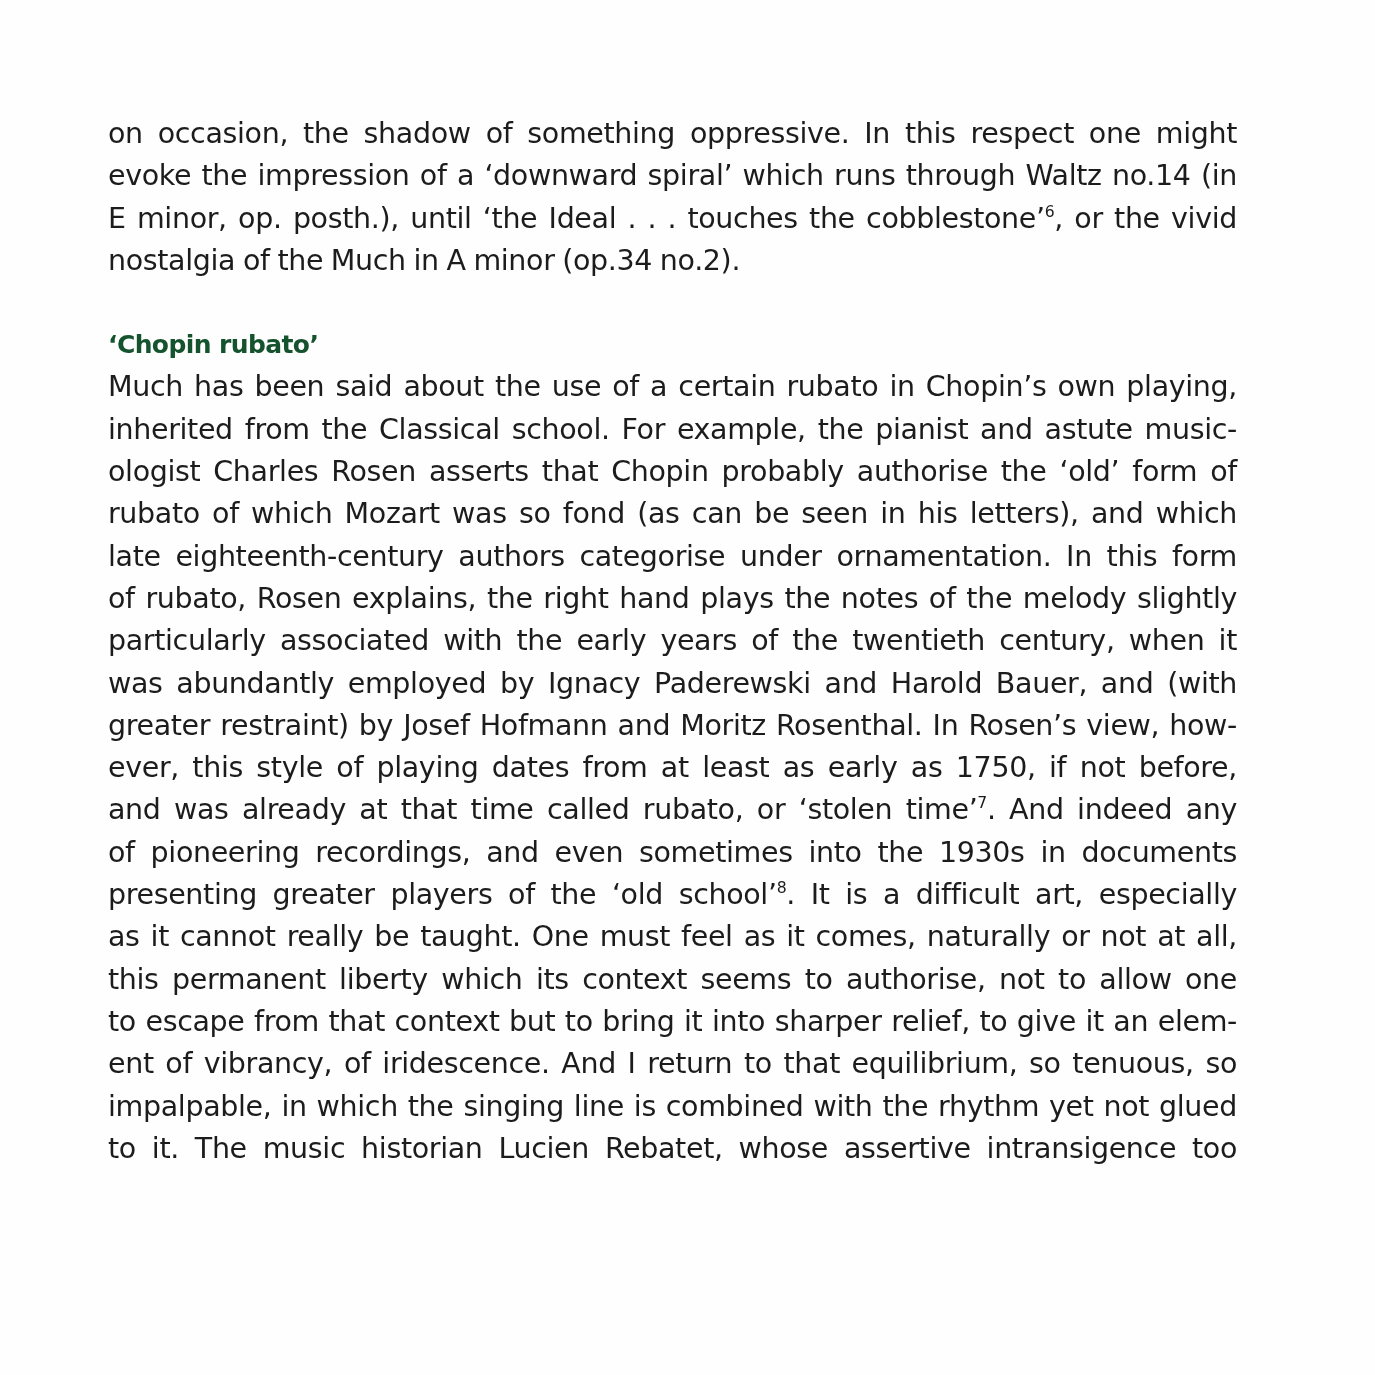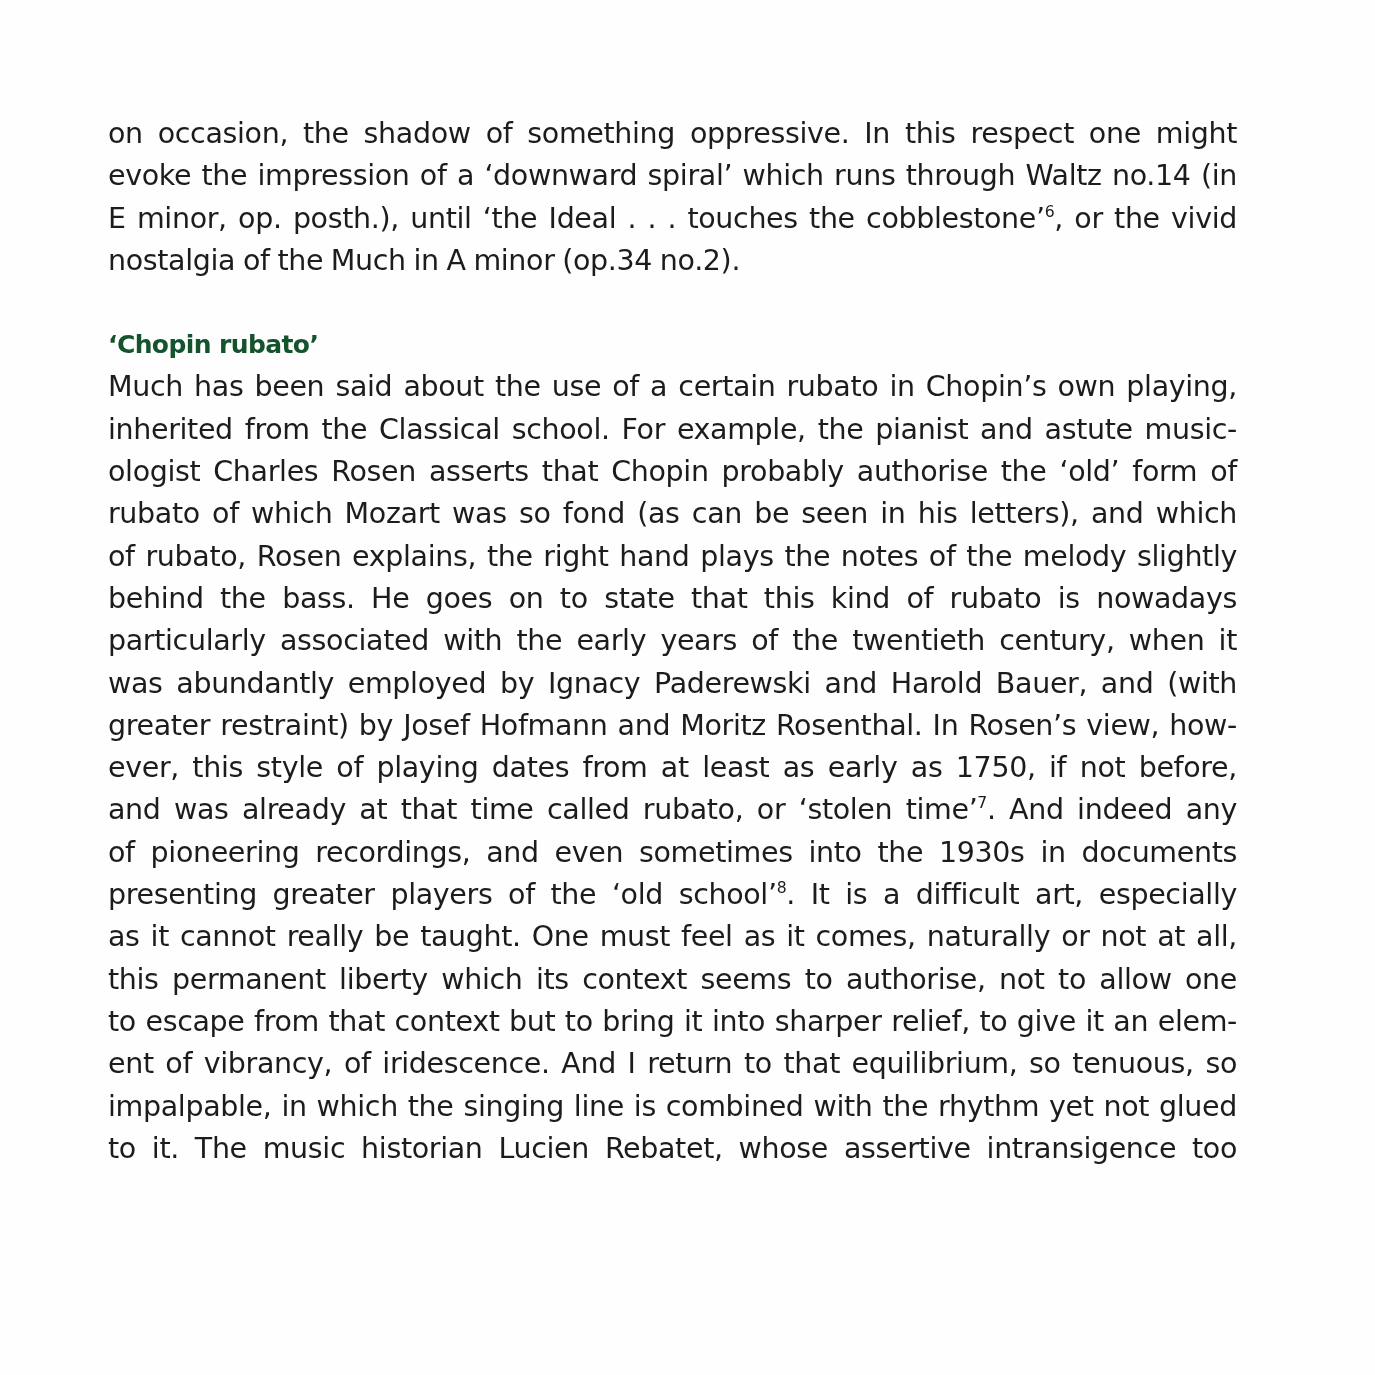--- a/index.html
+++ b/index.html
@@ -31,22 +31,22 @@
     <div class="line last">nostalgia of the Much in A minor (op.34 no.2).</div>
   </div>
 
   <div class="heading">‘Chopin rubato’</div>
 
   <div>
     <div class="line" style="">Much has been said about the use of a certain rubato in Chopin’s own playing,</div>
     <div class="line" style="">inherited from the Classical school. For example, the pianist and astute music-</div>
     <div class="line" style="">ologist Charles Rosen asserts that Chopin probably authorise the ‘old’ form of</div>
     <div class="line" style="">rubato of which Mozart was so fond (as can be seen in his letters), and which</div>
+    <div class="line" style="">late eighteenth-century authors categorise under ornamentation. In this form</div>
     <div class="line" style="">of rubato, Rosen explains, the right hand plays the notes of the melody slightly</div>
-    <div class="line" style="">behind the bass. He goes on to state that this kind of rubato is nowadays</div>
     <div class="line" style="">particularly associated with the early years of the twentieth century, when it</div>
     <div class="line" style="">was abundantly employed by Ignacy Paderewski and Harold Bauer, and (with</div>
     <div class="line" style="">greater restraint) by Josef Hofmann and Moritz Rosenthal. In Rosen’s view, how-</div>
     <div class="line" style="">ever, this style of playing dates from at least as early as 1750, if not before,</div>
     <div class="line" style=""><span>and was already at that time called rubato, or ‘stolen time’</span><sup>7</sup><span>. And indeed any</span></div>
     <div class="line" style="">of pioneering recordings, and even sometimes into the 1930s in documents</div>
     <div class="line" style=""><span>presenting greater players of the ‘old school’</span><sup>8</sup><span>. It is a difficult art, especially</span></div>
     <div class="line" style="">as it cannot really be taught. One must feel as it comes, naturally or not at all,</div>
     <div class="line" style="">this permanent liberty which its context seems to authorise, not to allow one</div>
     <div class="line" style="">to escape from that context but to bring it into sharper relief, to give it an elem-</div>

